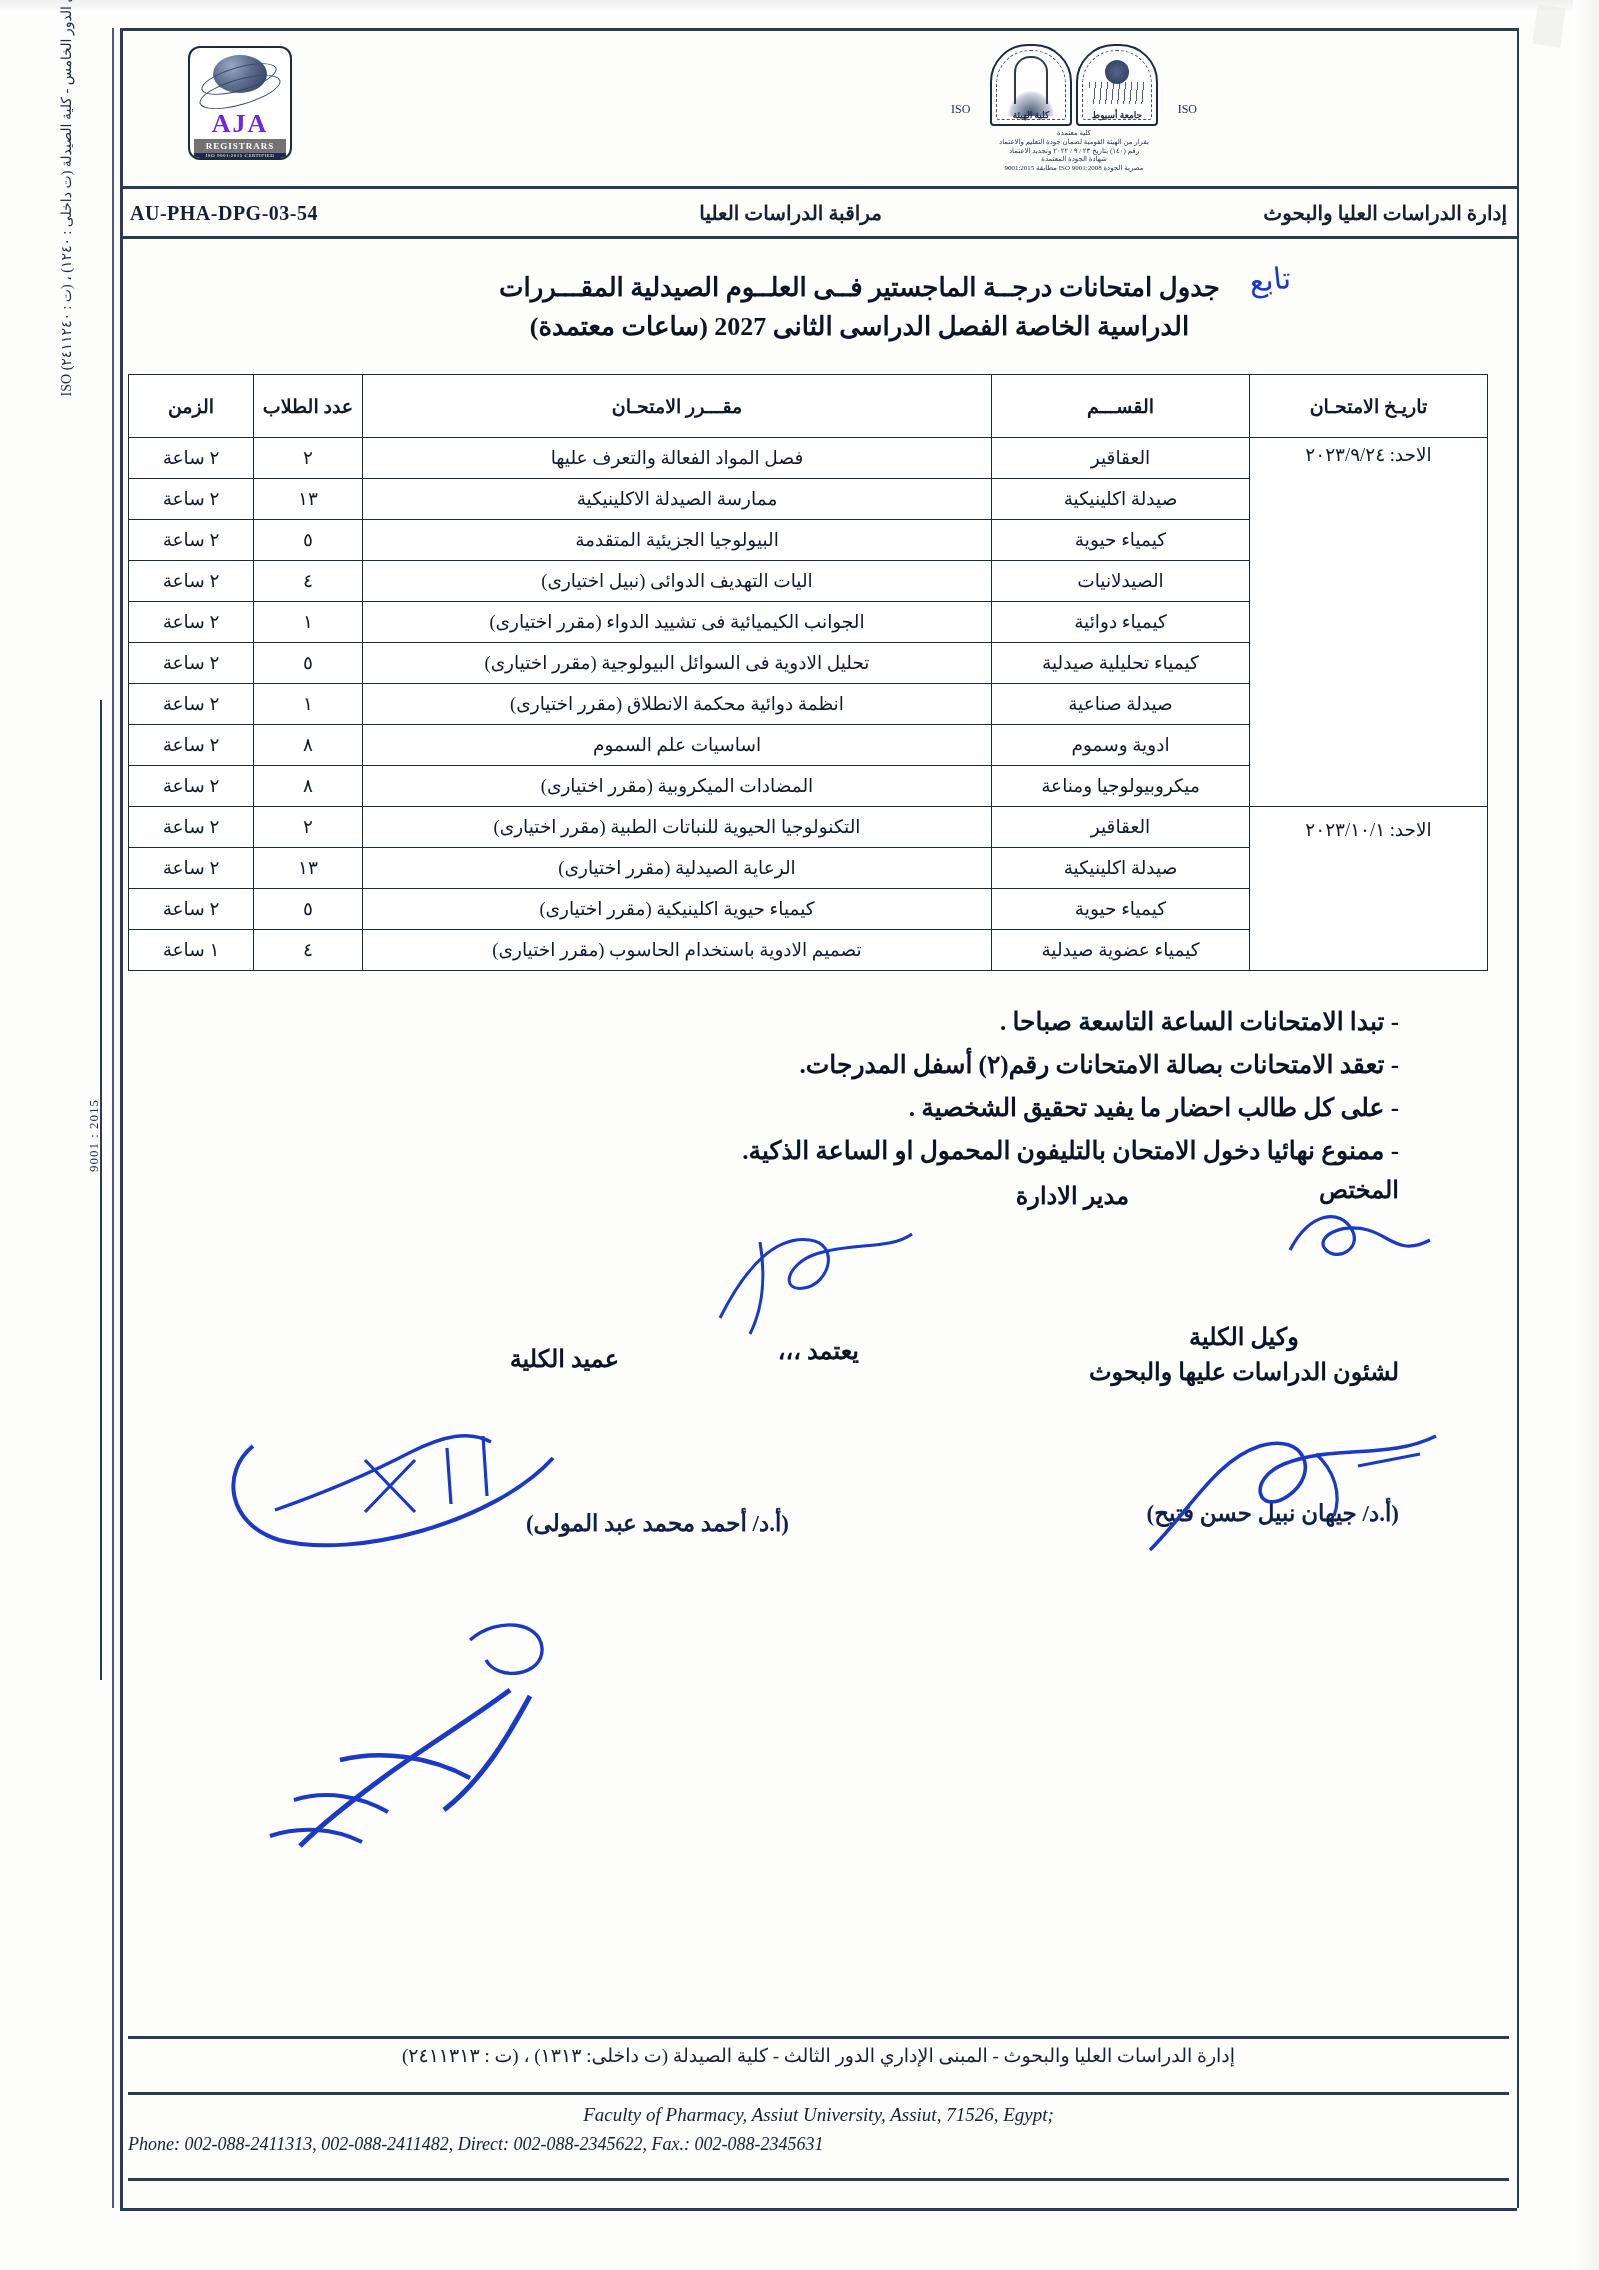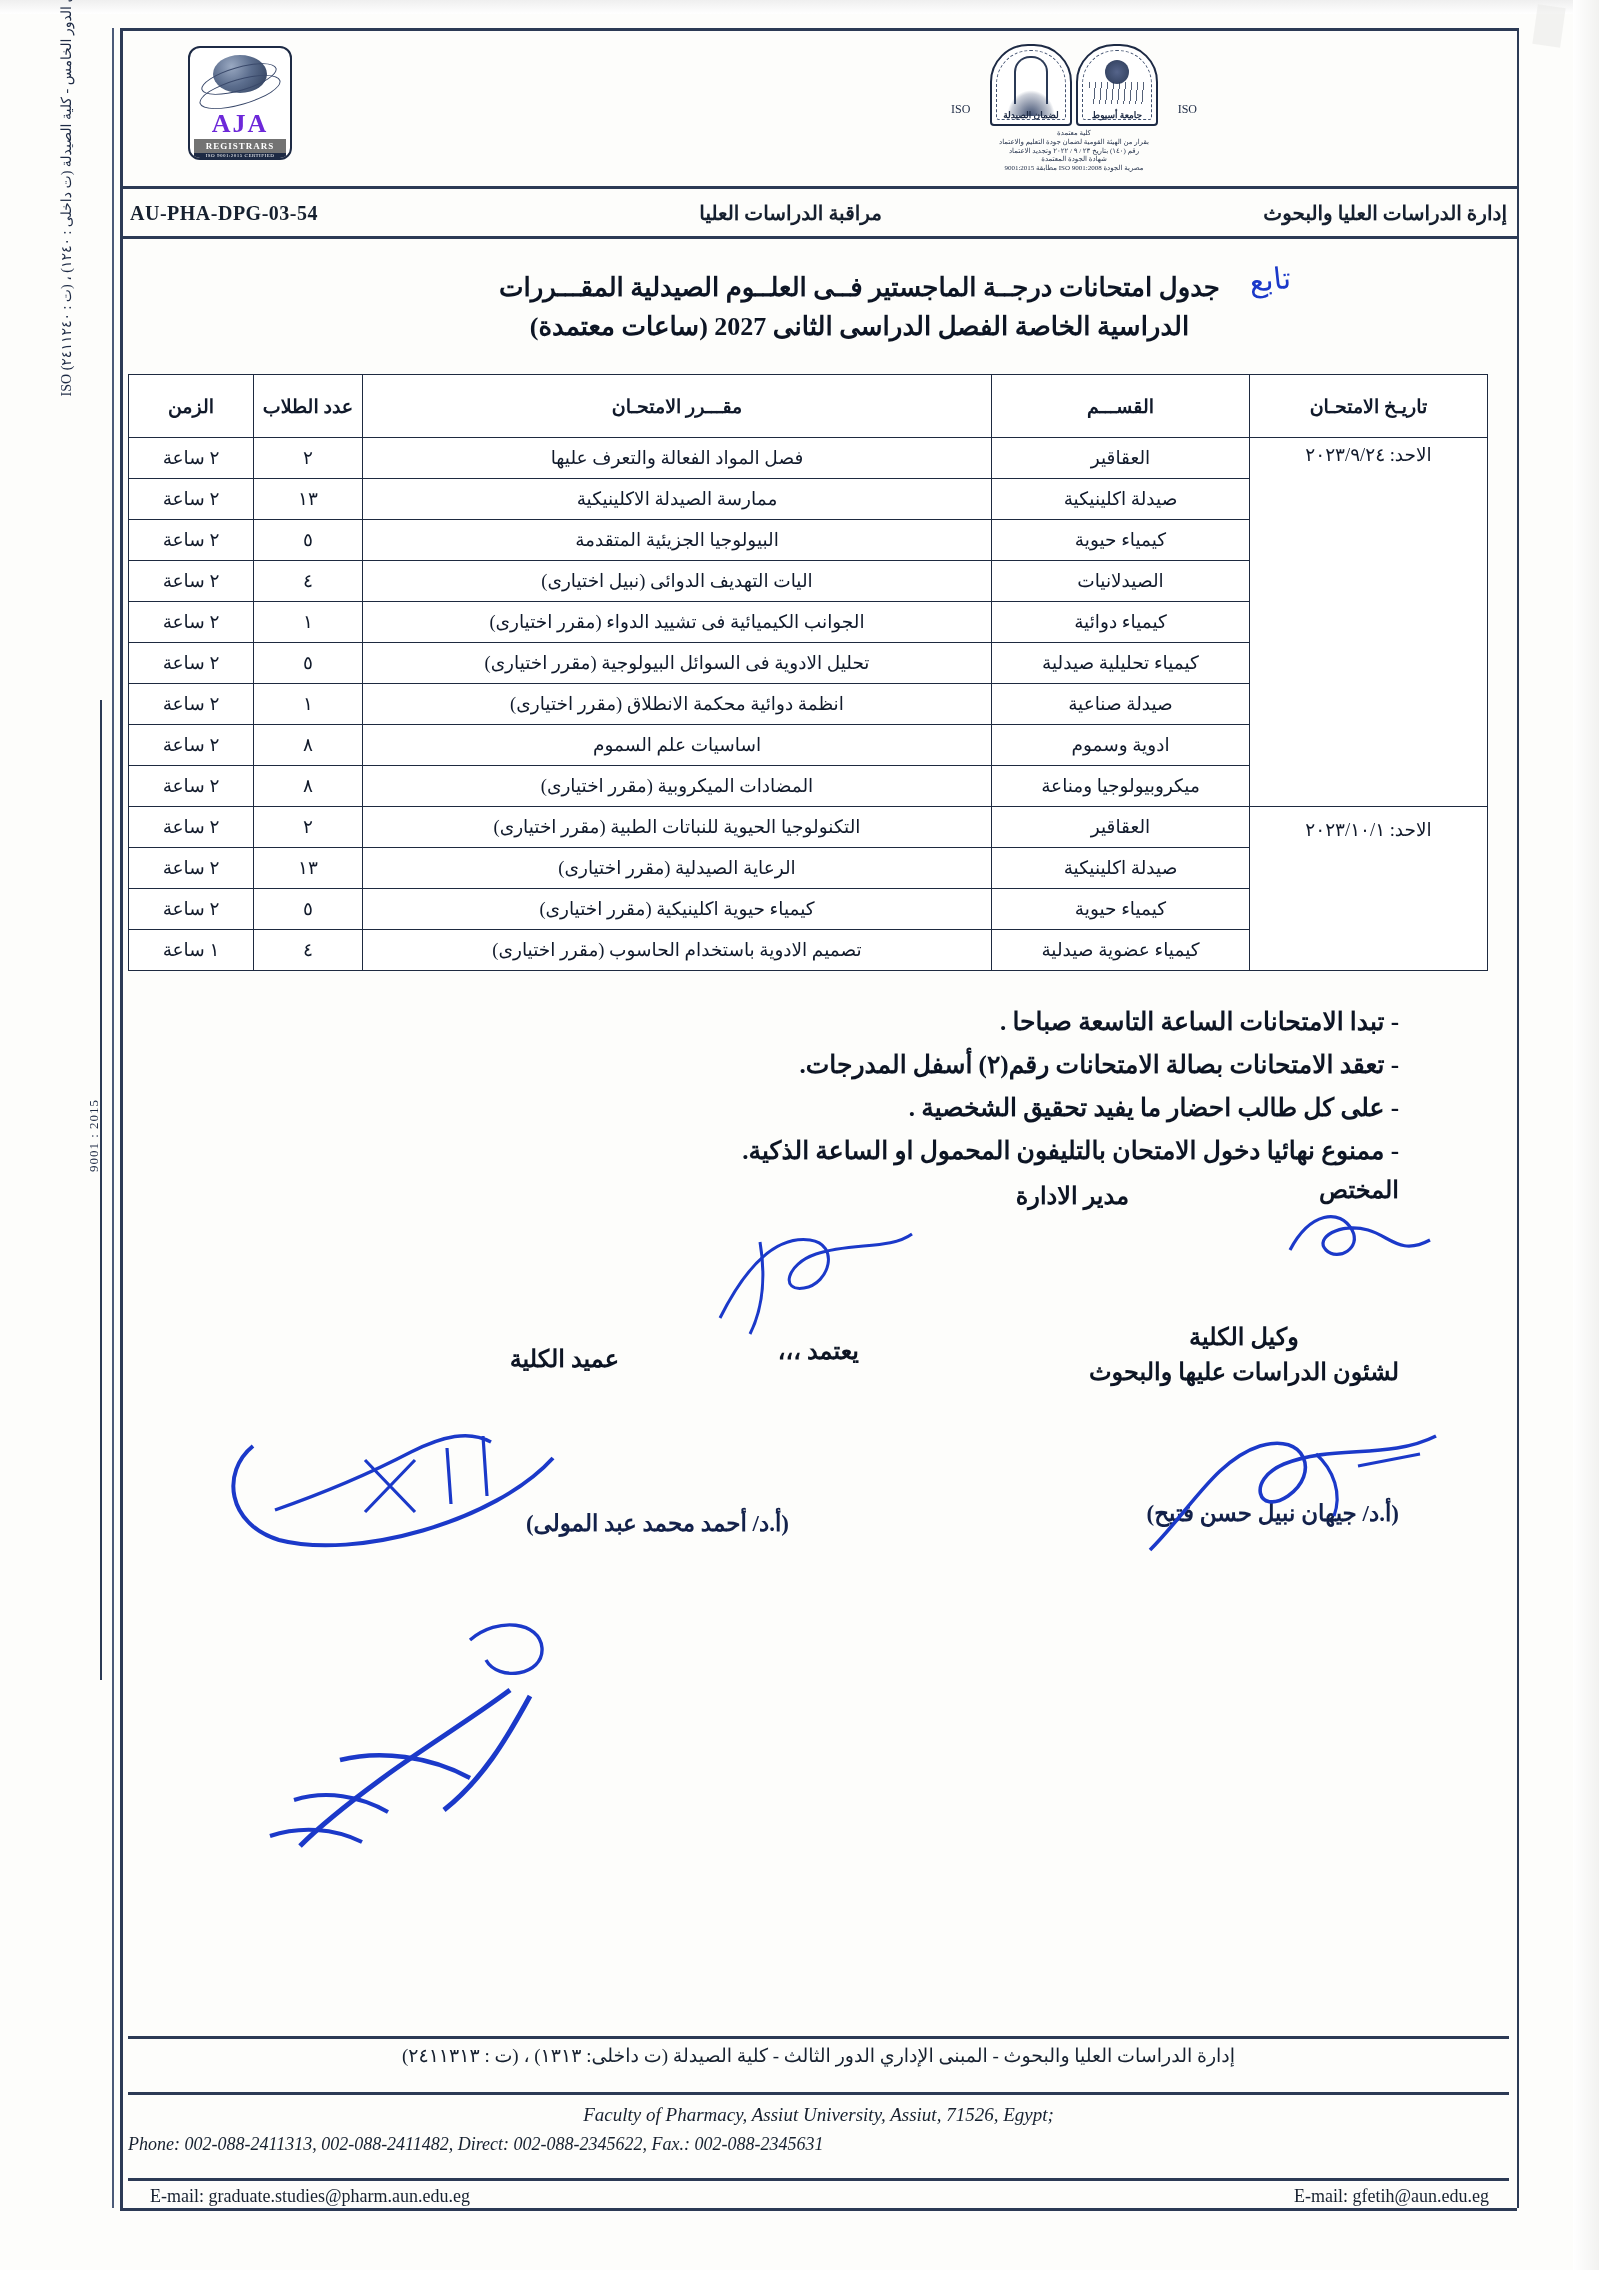--- a/index.html
+++ b/index.html
@@ -150,21 +150,21 @@
       <div class="shield">
         <div class="inner"></div>
         <div class="sun"></div>
         <div class="rays"></div>
         <div class="shield-cap">جامعة أسيوط</div>
       </div>
       <div class="shield">
         <div class="inner"></div>
         <div class="snake"></div>
         <div class="leaves"></div>
-        <div class="shield-cap">لضمان الصيدلة</div>
+        <div class="shield-cap">كلية الهيئة</div>
       </div>
     </div>
     <div class="iso-l">ISO</div>
     <div class="iso-r">ISO</div>
     <div class="univ-caption">
       <div>كلية معتمدة</div>
       <div>بقرار من الهيئة القومية لضمان جودة التعليم والاعتماد</div>
       <div>رقم (١٤٠) بتاريخ ٢٣ / ٩ / ٢٠٢٢ وتجديد الاعتماد</div>
       <div>شهادة الجودة المعتمدة</div>
       <div>مصرية الجودة ISO 9001:2008 مطابقة 9001:2015</div>
@@ -329,18 +329,14 @@
   <div class="vrule"></div>
   <div class="vmargin">ضبط الوثائق – وحدة ضمان الجودة والاعتماد – المبنى الإدارى الدور الخامس - كلية الصيدلة (ت داخلى : ١٢٤٠) ، (ت : ٢٤١١٢٤٠) ISO</div>
   <div class="vmargin2">9001 : 2015</div>
 
   <div class="f-line1"></div>
   <div class="f-line2"></div>
   <div class="f-line3"></div>
   <div class="f-ar">إدارة الدراسات العليا والبحوث - المبنى الإداري الدور الثالث - كلية الصيدلة (ت داخلى: ١٣١٣) ، (ت : ٢٤١١٣١٣)</div>
   <div class="f-en1">Faculty of Pharmacy, Assiut University, Assiut, 71526, Egypt;</div>
   <div class="f-en2">Phone: 002-088-2411313,     002-088-2411482,     Direct: 002-088-2345622,          Fax.: 002-088-2345631</div>
-  <div class="f-mail-row">
-    <span class="f-mail">E-mail: graduate.studies@pharm.aun.edu.eg</span>
-    <span class="f-mail">E-mail: gfetih@aun.edu.eg</span>
-  </div>
 
 </div>
 
 </body></html>

